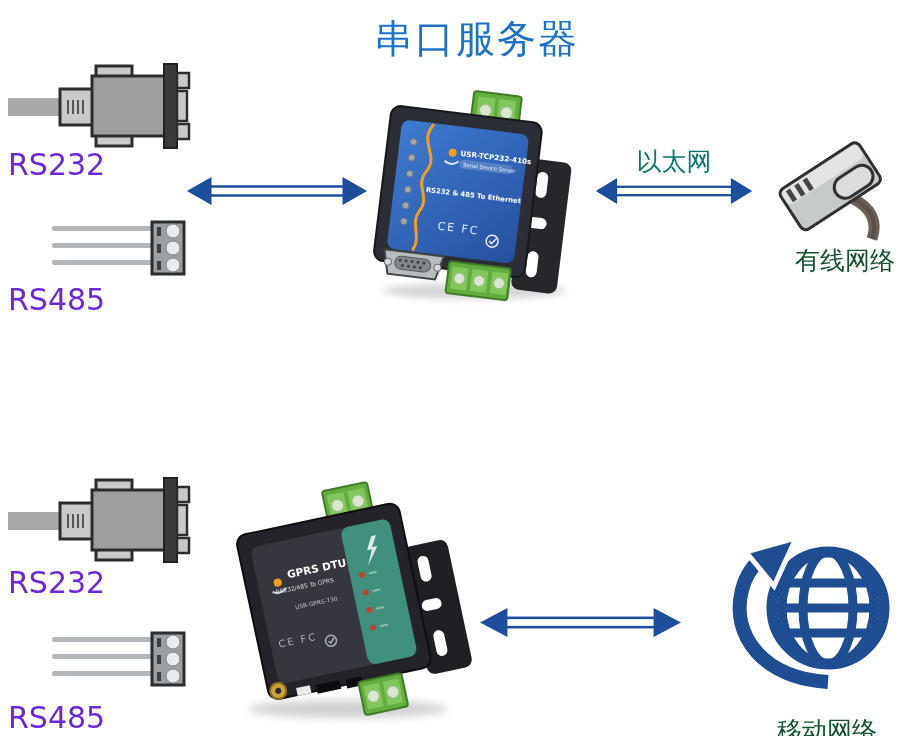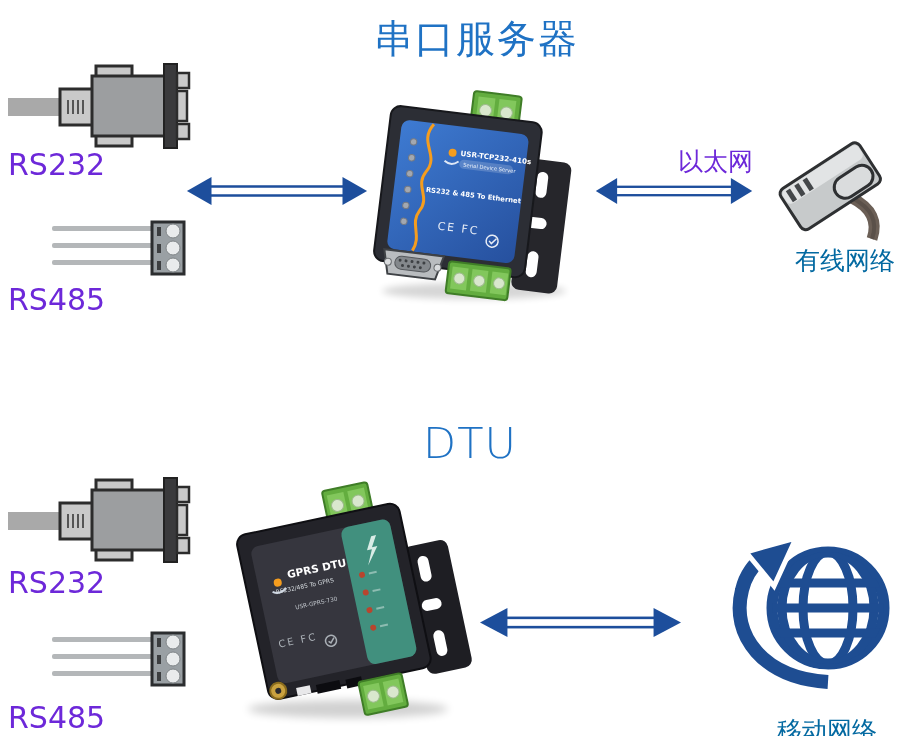--- a/index.html
+++ b/index.html
@@ -4,22 +4,22 @@
 <style>
   html,body{margin:0;padding:0;background:#fff;}
   .canvas{position:relative;width:900px;height:736px;background:#fff;overflow:hidden;
           font-family:"DejaVu Sans","Liberation Sans",sans-serif;}
   .abs{position:absolute;}
   svg{display:block;overflow:visible;}
   .title{position:absolute;left:0;right:0;text-align:center;color:#1f72c4;}
   .t1{top:12px;font-size:39px;padding-left:53px;font-weight:400;letter-spacing:2px;}
   .t2{top:418px;font-size:43px;padding-left:40px;font-weight:300;letter-spacing:1px;}
   .port-label{position:absolute;font-size:30px;color:#6d28d9;font-weight:400;}
-  .cn-label{position:absolute;font-size:25px;color:#0369a1;}
-  .link-label{position:absolute;text-align:right;color:#6d28d9;}
+  .cn-label{position:absolute;font-size:25px;color:#14532d;}
+  .link-label{position:absolute;text-align:center;color:#0f766e;}
 </style>
 </head>
 <body>
 
 <div class="canvas">
 
   <div class="title t1">串口服务器</div>
 
   <div class="abs" style="left:8px;top:64px;width:182px;height:84px;">
     <svg width="182" height="84" viewBox="0 0 182 84">
@@ -158,21 +158,20 @@
         <rect x="4" y="28" width="90" height="16" rx="5" fill="#e2e4e5"></rect>
         <rect x="9" y="30" width="5" height="13" fill="#44474a"></rect>
         <rect x="19" y="30" width="5" height="13" fill="#44474a"></rect>
         <rect x="29" y="30" width="5" height="13" fill="#44474a"></rect>
         <rect x="50" y="48" width="42" height="22" rx="11" fill="#dadcdd" stroke="#2e3032" stroke-width="3"></rect>
       </g>
     </svg>
   </div>
   <div class="cn-label" style="left:795px;top:244px;">有线网络</div>
 
-  <div class="title t2">DTU</div>
 
   <div class="abs" style="left:8px;top:478px;width:182px;height:84px;">
     <svg width="182" height="84" viewBox="0 0 182 84">
       <rect x="0" y="34" width="56" height="18" fill="#a9a9a9"></rect>
       <rect x="52" y="25" width="34" height="36" fill="#c9c9c9" stroke="#2c2c2c" stroke-width="3"></rect>
       <g stroke="#555" stroke-width="2">
         <line x1="60" y1="36" x2="60" y2="50"></line>
           <line x1="65" y1="36" x2="65" y2="50"></line>
         <line x1="70" y1="36" x2="70" y2="50"></line>
           <line x1="75" y1="36" x2="75" y2="50"></line>

